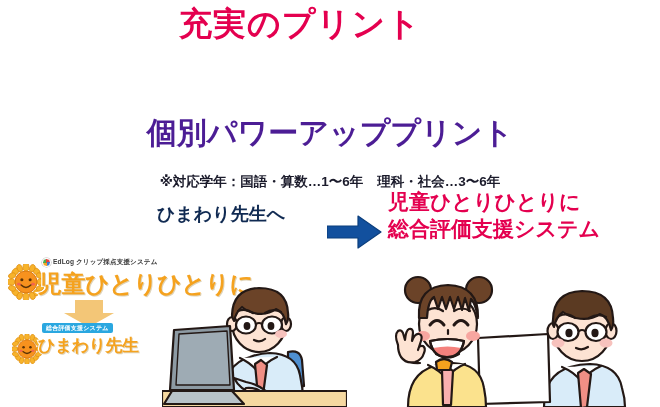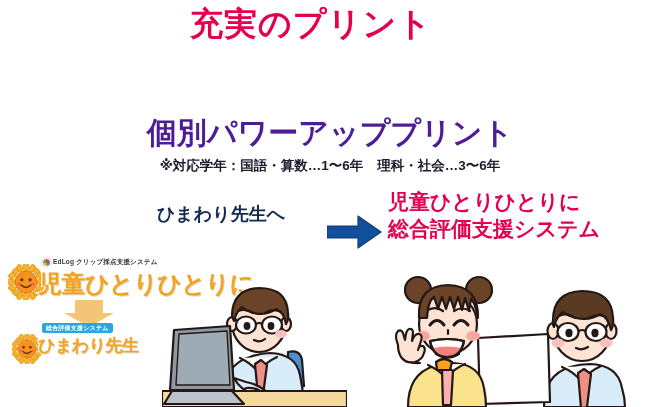--- a/index.html
+++ b/index.html
@@ -19,21 +19,20 @@
     overflow: hidden;
   }
 
   
   .headline-block {
     position: absolute;
     top: 6px;
     left: 0;
     width: 600px;
     text-align: center;
-    margin-left: 11px;
   }
   .headline-line1 {
     font-size: 33px;
     font-weight: bold;
     color: #e4004f;
     letter-spacing: 1px;
     line-height: 1.12;
     white-space: nowrap;
   }
   .headline-line2 {
@@ -56,21 +55,21 @@
   }
   .subtitle-main {
     font-size: 30px;
     font-weight: bold;
     color: #4c1d95;
     letter-spacing: 0px;
     line-height: 1.2;
     white-space: nowrap;
   }
   .subtitle-note {
-    margin-top: 6px;
+    margin-top: 22px;
     font-size: 13.5px;
     font-weight: bold;
     color: #1b1b2b;
     letter-spacing: 0px;
     white-space: nowrap;
   }
   .note-gap {
     display: inline-block;
     width: 14px;
   }

